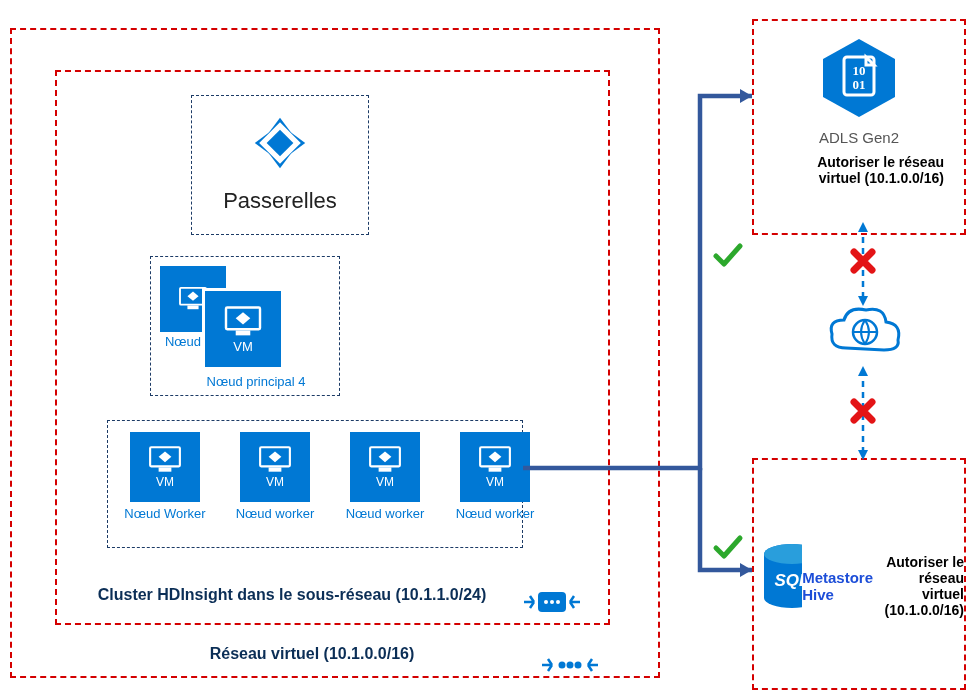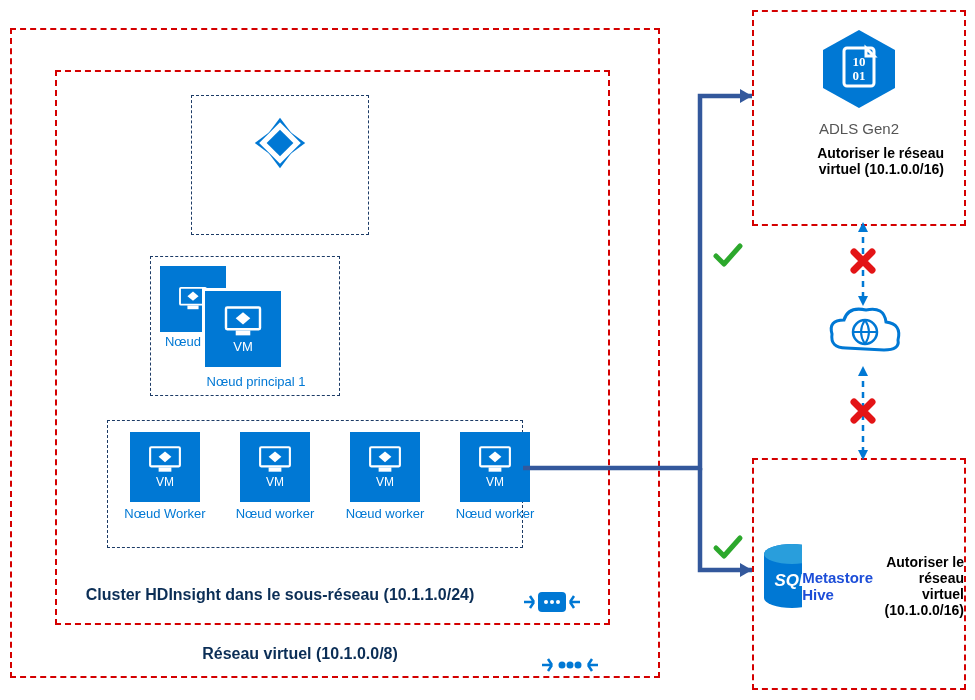--- a/index.html
+++ b/index.html
@@ -15,20 +15,21 @@
   .dashed-box {
     border: 2px dashed;
     position: absolute;
   }
   .red { border-color: #d40000; }
   .navy-thin { border: 1.5px dashed #1c3b66; }
   .label {
     text-align: center;
     color: #0b2e56;
     font-weight: 600;
+    margin-left: 12px;
   }
   .label-big { font-size: 18px; color: #333; }
   .vm-box {
     background: #0078d4;
     width: 70px; height: 70px;
     display: flex; flex-direction: column;
     align-items: center; justify-content: center;
     color: #fff; font-size: 14px;
     margin-bottom: 4px;
   }
@@ -38,21 +39,21 @@
   .auth-label { color: #000000; font-weight: 700; font-size: 14px; text-align: right; }
   svg { position: absolute; pointer-events: none; }
   .check { color: #2ca82c; font-size: 30px; font-weight: bold; position: absolute; }
   .cross { color: #e31416; font-size: 26px; font-weight: 900; position: absolute; }
 </style>
 </head>
 <body>
 
 <div class="dashed-box red" style="left:10px; top:28px; width:650px; height:650px;"></div>
 
-<div class="label" style="position:absolute; left:120px; top:645px; width:360px; font-size:16px; font-weight:700;">Réseau virtuel (10.1.0.0/8)</div>
+<div class="label" style="position:absolute; left:120px; top:645px; width:360px; font-size:16px; font-weight:700;">Réseau virtuel (10.1.0.0/16)</div>
 
 <svg style="left:540px; top:645px; width:60px; height:40px;">
   <path d="M12 20 L2 20 M12 20 L8 14 M12 20 L8 26" stroke="#0078d4" stroke-width="2.5" fill="none"></path>
   <path d="M48 20 L58 20 M48 20 L52 14 M48 20 L52 26" stroke="#0078d4" stroke-width="2.5" fill="none"></path>
   <circle cx="22" cy="20" r="3.5" fill="#0078d4"></circle>
   <circle cx="30" cy="20" r="3.5" fill="#0078d4"></circle>
   <circle cx="38" cy="20" r="3.5" fill="#0078d4"></circle>
 </svg>
 
 <div class="dashed-box red" style="left:55px; top:70px; width:555px; height:555px;"></div>
@@ -72,20 +73,21 @@
   <svg style="position:static; width:90px; height:78px; pointer-events:auto;">
     <g fill="#0078d4" transform="translate(45,39) scale(1.05)">
       <polygon points="-24,0 -8,-12 -8,12"></polygon>
       <polygon points="24,0 8,-12 8,12"></polygon>
       <polygon points="0,-24 -12,-8 12,-8"></polygon>
       <polygon points="0,24 -12,8 12,8"></polygon>
       <rect x="-14" y="-14" width="28" height="28" fill="#ffffff" transform="rotate(45)"></rect>
       <rect x="-9" y="-9" width="18" height="18" fill="#0078d4" transform="rotate(45)"></rect>
     </g>
   </svg>
+  <div class="label-big" style="margin-top:6px; font-size:22px; color:#222; font-weight:400;">Passerelles</div>
 </div>
 
 <div class="dashed-box navy-thin" style="left:150px; top:256px; width:190px; height:140px;"></div>
 
 <div style="position:absolute; left:160px; top:266px; width:66px; height:66px; background:#0078d4; display:flex; align-items:center; justify-content:center; flex-direction:column; color:#fff;">
   <svg style="position:static;width:30px;height:26px;" viewBox="0 0 32 28">
     <rect x="2" y="2" width="28" height="18" rx="1" fill="none" stroke="#fff" stroke-width="2"></rect>
     <rect x="10" y="21" width="12" height="4" fill="#fff"></rect>
     <path d="M16 6 L22 11 L16 16 L10 11 Z" fill="#fff"></path>
   </svg>
@@ -93,21 +95,21 @@
 <div class="vm-label" style="position:absolute; left:158px; top:334px; width:50px; font-size:13px;">Nœud</div>
 
 <div style="position:absolute; left:202px; top:288px; width:82px; height:82px; background:#0078d4; display:flex; flex-direction:column; align-items:center; justify-content:center; color:#fff; border:3px solid #fff;">
   <svg style="position:static;width:40px;height:34px;" viewBox="0 0 32 28">
     <rect x="2" y="2" width="28" height="18" rx="1" fill="none" stroke="#fff" stroke-width="2"></rect>
     <rect x="10" y="21" width="12" height="4" fill="#fff"></rect>
     <path d="M16 6 L22 11 L16 16 L10 11 Z" fill="#fff"></path>
   </svg>
   <span style="font-size:13px;">VM</span>
 </div>
-<div class="vm-label" style="position:absolute; left:186px; top:374px; width:140px;">Nœud principal 1</div>
+<div class="vm-label" style="position:absolute; left:186px; top:374px; width:140px;">Nœud principal 4</div>
 
 <div class="dashed-box navy-thin" style="left:107px; top:420px; width:416px; height:128px;"></div>
 
 <div class="worker-row" style="left:120px; top:432px;">
   <div style="display:flex;flex-direction:column;align-items:center;">
     <div class="vm-box">
       <svg style="position:static;width:34px;height:30px;" viewBox="0 0 32 28">
         <rect x="2" y="2" width="28" height="18" rx="1" fill="none" stroke="#fff" stroke-width="2"></rect>
         <rect x="10" y="21" width="12" height="4" fill="#fff"></rect>
         <path d="M16 6 L22 11 L16 16 L10 11 Z" fill="#fff"></path>
@@ -144,21 +146,21 @@
         <rect x="2" y="2" width="28" height="18" rx="1" fill="none" stroke="#fff" stroke-width="2"></rect>
         <rect x="10" y="21" width="12" height="4" fill="#fff"></rect>
         <path d="M16 6 L22 11 L16 16 L10 11 Z" fill="#fff"></path>
       </svg>
       <span style="font-size:12px;">VM</span>
     </div>
     <div class="vm-label" style="width:90px;">Nœud worker</div>
   </div>
 </div>
 
-<div class="dashed-box red" style="left:752px; top:10px; width:214px; height:216px; display:flex; flex-direction:column; align-items:center; padding-top:14px;">
+<div class="dashed-box red" style="left:752px; top:19px; width:214px; height:216px; display:flex; flex-direction:column; align-items:center; padding-top:14px;">
   <svg style="position:static; width:86px; height:86px;">
     <polygon points="43,4 79,24 79,62 43,82 7,62 7,24" fill="#0078d4"></polygon>
     <rect x="28" y="22" width="30" height="38" rx="3" fill="none" stroke="#ffffff" stroke-width="3"></rect>
     <path d="M50 22 L58 30 L50 30 Z" fill="#0078d4" stroke="#fff" stroke-width="3"></path>
     <text x="43" y="40" font-size="13" fill="#fff" text-anchor="middle" font-family="Segoe UI" font-weight="600">10</text>
     <text x="43" y="54" font-size="13" fill="#fff" text-anchor="middle" font-family="Segoe UI" font-weight="600">01</text>
   </svg>
   <div style="margin-top:8px; color:#555; font-size:15px; font-weight:500;">ADLS Gen2</div>
   <div class="auth-label" style="width:170px; margin-top:8px;">Autoriser le réseau virtuel (10.1.0.0/16)</div>
 </div>

